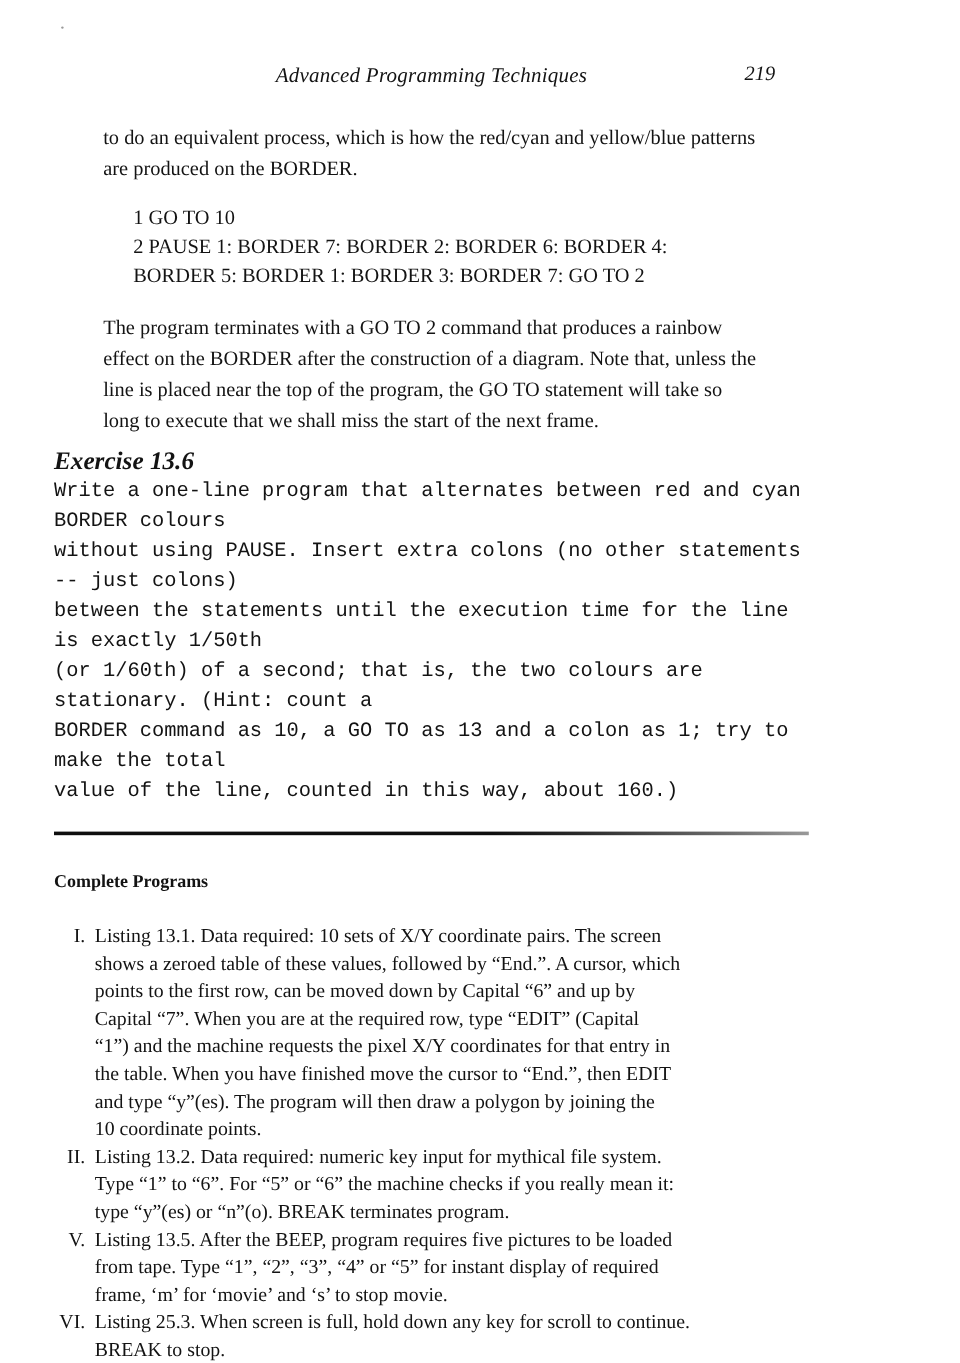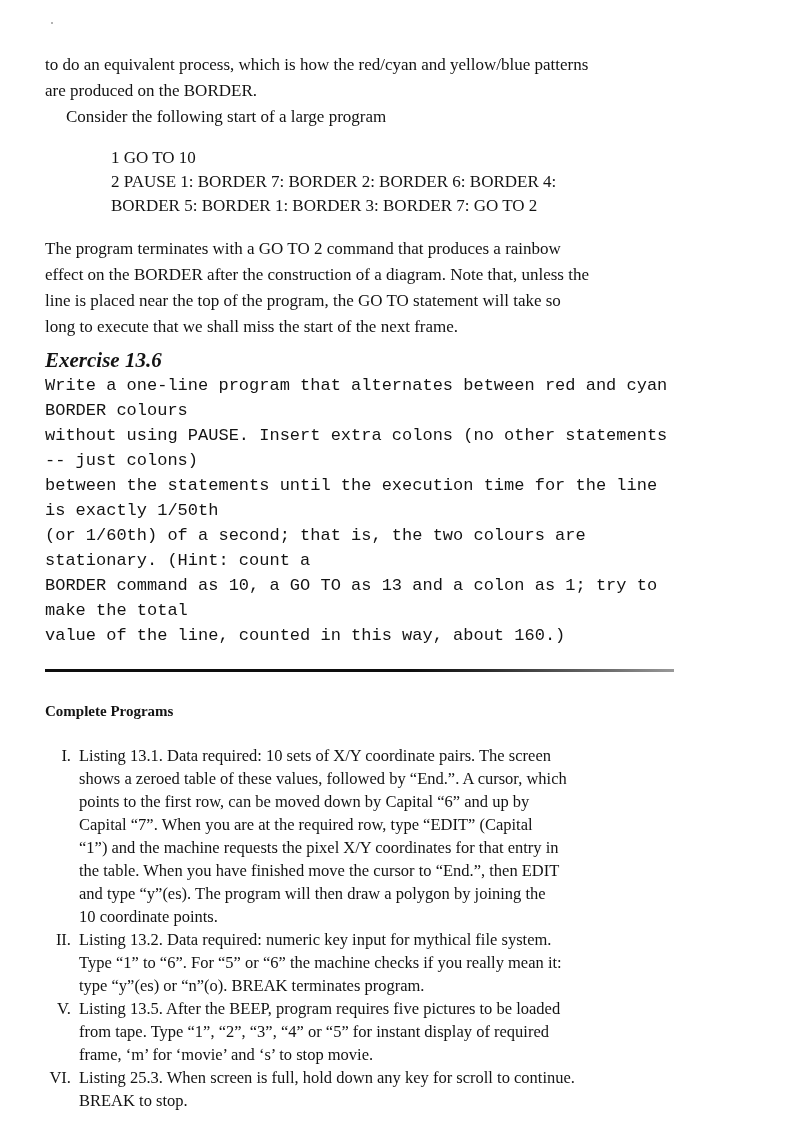--- a/index.html
+++ b/index.html
@@ -46,20 +46,21 @@
     top: 0;
     font-style: italic;
     font-size: 17px;
   }
   .prelines {
     white-space: pre-line;
     margin: 0;
   }
   .body-para {
     line-height: 26px;
+    margin-left: 41px;
   }
   .indent-para {
     text-indent: 21px;
   }
   .code-block {
     margin: 16px 0 18px 66px;
     line-height: 24px;
     font-family: "Liberation Serif", "DejaVu Serif", serif;
   }
   .exercise-heading {
@@ -104,24 +105,27 @@
     margin-left: 8px;
     line-height: 23px;
   }
 </style>
 </head>
 <body>
 
 <div class="page">
   <div class="scan-speck"></div>
 
+  <div class="header">
+    <span class="running-title">Advanced Programming Techniques</span>
+    <span class="page-number">219</span>
+  </div>
 
   <p class="prelines body-para">to do an equivalent process, which is how the red/cyan and yellow/blue patterns
 are produced on the BORDER.</p>
-  <p class="prelines body-para indent-para">Consider the following start of a large program</p>
 
   <div class="prelines code-block">1 GO TO 10
 2 PAUSE 1: BORDER 7: BORDER 2: BORDER 6: BORDER 4:
 BORDER 5: BORDER 1: BORDER 3: BORDER 7: GO TO 2</div>
 
   <p class="prelines body-para">The program terminates with a GO TO 2 command that produces a rainbow
 effect on the BORDER after the construction of a diagram. Note that, unless the
 line is placed near the top of the program, the GO TO statement will take so
 long to execute that we shall miss the start of the next frame.</p>
 

